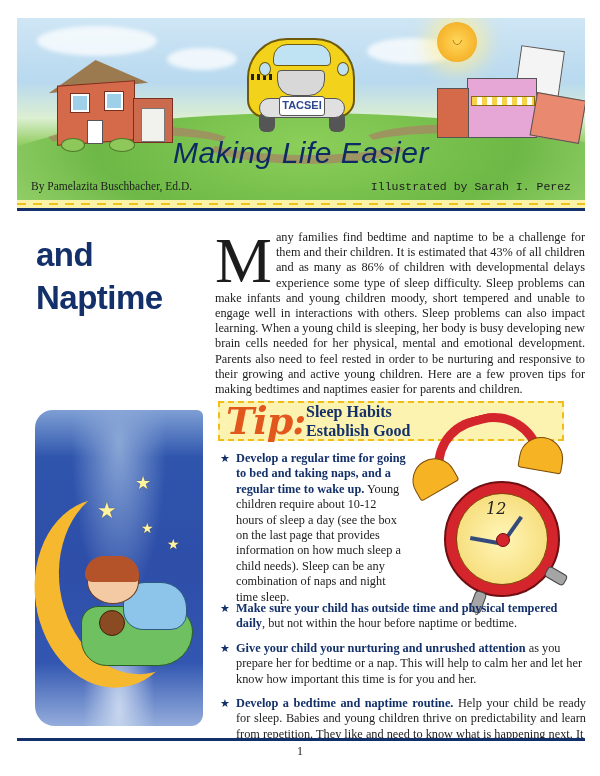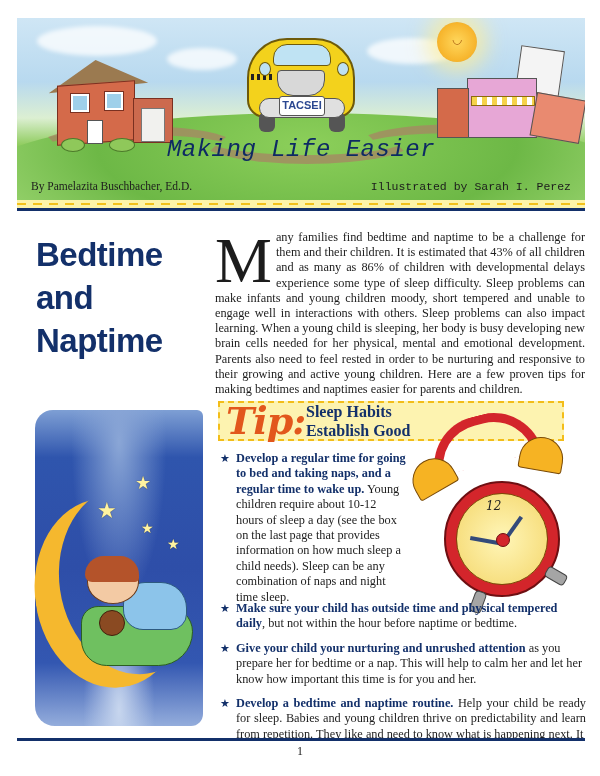--- a/index.html
+++ b/index.html
@@ -43,21 +43,21 @@
 
   .sun { position: absolute; left: 420px; top: 4px; width: 40px; height: 40px; background: radial-gradient(circle, #ffd75c 0%, #f6b32a 70%, #f3a01f 100%); border-radius: 50%; box-shadow: 0 0 20px 10px rgba(255,238,150,0.7); }
   .sun .face { position: absolute; left: 0; top: 11px; width: 40px; text-align: center; font-size: 12px; color: #a85d10; line-height: 12px; }
 
   .shops { position: absolute; left: 420px; top: 30px; width: 150px; height: 95px; }
   .bldg { position: absolute; border: 1.5px solid #555; }
   .awning { position: absolute; background: repeating-linear-gradient(90deg, #f6d34a 0 5px, #fff 5px 10px); border: 1px solid #8b6a10; }
 
   .title {
     position: absolute; left: 0; top: 118px; width: 568px; text-align: center;
-    font-family: Liberation Mono, monospace; font-style: italic; font-size: 24px; color: #0e2a63; letter-spacing: 0.5px;
+    font-family: Liberation Sans, sans-serif; font-style: italic; font-size: 30px; color: #0e2a63; letter-spacing: 0.5px;
   }
   .byline { position: absolute; top: 162px; font-family: "Liberation Serif", serif; font-size: 11.5px; color: #1c1c1c; }
   .byline.left { left: 14px; }
   .byline.right { right: 14px; font-family: Liberation Mono, monospace; }
 
   .stripe { position: absolute; left: 17px; top: 200px; width: 568px; height: 8px; background: #fdf3a8; }
   .stripe .dash { position: absolute; left: 0; top: 3px; width: 100%; height: 2px; background: repeating-linear-gradient(90deg, #f3c11b 0 9px, transparent 9px 16px); }
   .navyrule { position: absolute; left: 17px; top: 208px; width: 568px; height: 3px; background: #13306a; }
 
   
@@ -107,21 +107,21 @@
     position: absolute; left: 306px; top: 402px;
     font-family: "Liberation Serif", serif; font-weight: bold; font-size: 16px; line-height: 19px; color: #13306a;
   }
 
   
   .clock { position: absolute; left: 400px; top: 415px; width: 190px; height: 200px; }
   .clock .handle { position: absolute; left: 28px; top: 0; width: 110px; height: 50px; border: 9px solid #d3252b; border-bottom: none; border-radius: 60px 60px 0 0; transform: rotate(-14deg); }
   .clock .bell { position: absolute; width: 44px; height: 34px; background: #f6b323; border: 1.5px solid #7a4a06; border-radius: 30px 30px 4px 4px; }
   .clock .ring { position: absolute; left: 44px; top: 66px; width: 116px; height: 116px; border-radius: 50%; background: #d3252b; border: 2px solid #6e0f12; }
   .clock .face { position: absolute; left: 56px; top: 78px; width: 92px; height: 92px; border-radius: 50%; background: radial-gradient(circle, #fff6b8 0%, #f6dc79 80%); border: 1.5px solid #7a4a06; }
-  .clock .num { position: absolute; left: 86px; top: 84px; font-family: "DejaVu Serif", serif; font-style: italic; font-size: 12px; color: #222; }
+  .clock .num { position: absolute; left: 86px; top: 84px; font-family: "DejaVu Serif", serif; font-style: italic; font-size: 16px; color: #222; }
   .clock .hand1 { position: absolute; left: 101px; top: 96px; width: 4px; height: 32px; background: #334a7a; transform-origin: bottom center; transform: rotate(35deg); }
   .clock .hand2 { position: absolute; left: 70px; top: 124px; width: 34px; height: 4px; background: #334a7a; transform: rotate(10deg); }
   .clock .hub { position: absolute; left: 96px; top: 118px; width: 14px; height: 14px; background: #d3252b; border-radius: 50%; border: 1px solid #6e0f12; }
   .clock .foot { position: absolute; width: 12px; height: 22px; background: #a5a5a5; border: 1px solid #444; border-radius: 4px; }
 
   
   .bullet { position: absolute; font-family: "Liberation Serif", serif; font-size: 12.3px; line-height: 15.4px; color: #1c1c1c; }
   .bullet .star-mark { position: absolute; left: -16px; top: 0; color: #13306a; font-size: 11px; }
   .bullet b { color: #13306a; }
   .b1 { left: 236px; top: 451px; width: 170px; }
@@ -185,21 +185,20 @@
   <div class="title">Making Life Easier</div>
   <div class="byline left">By Pamelazita Buschbacher, Ed.D.</div>
   <div class="byline right">Illustrated by Sarah I. Perez</div>
 </div>
 <div class="stripe">
     <div class="dash"></div>
   </div>
 <div class="navyrule"></div>
 
 <div class="heading">
-  <div>Bedtime</div>
   <div>and</div>
   <div>Naptime</div>
 </div>
 
 <div class="night">
   <div class="moon"></div>
   <span class="star" style="left:100px;top:62px;font-size:18px;">★</span>
   <span class="star" style="left:62px;top:88px;font-size:22px;">★</span>
   <span class="star" style="left:106px;top:110px;font-size:14px;">★</span>
   <span class="star" style="left:132px;top:126px;font-size:14px;">★</span>

